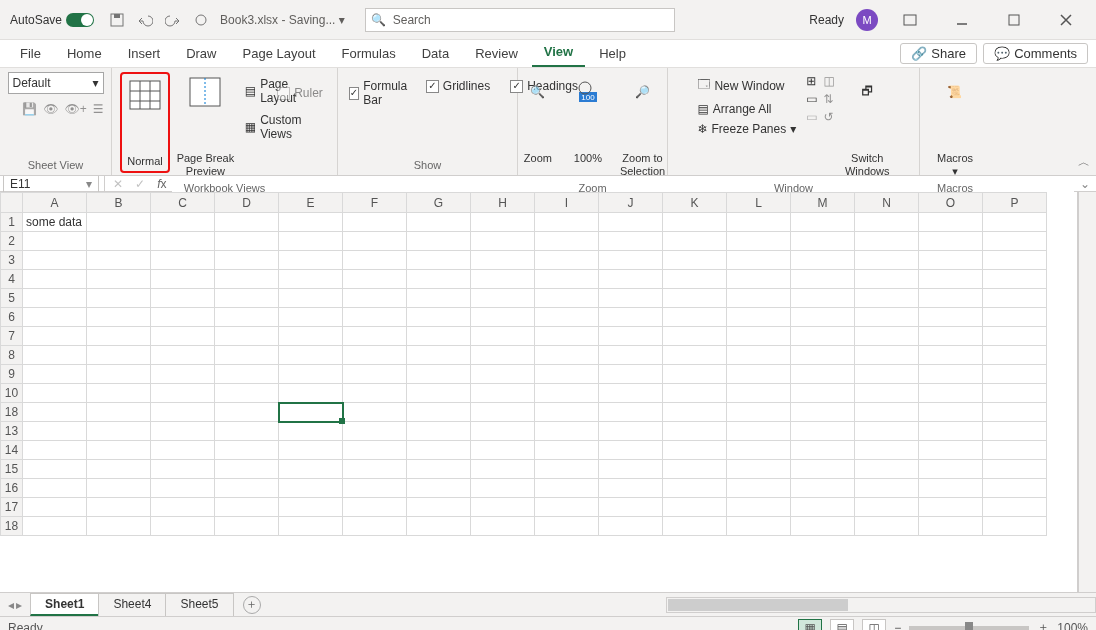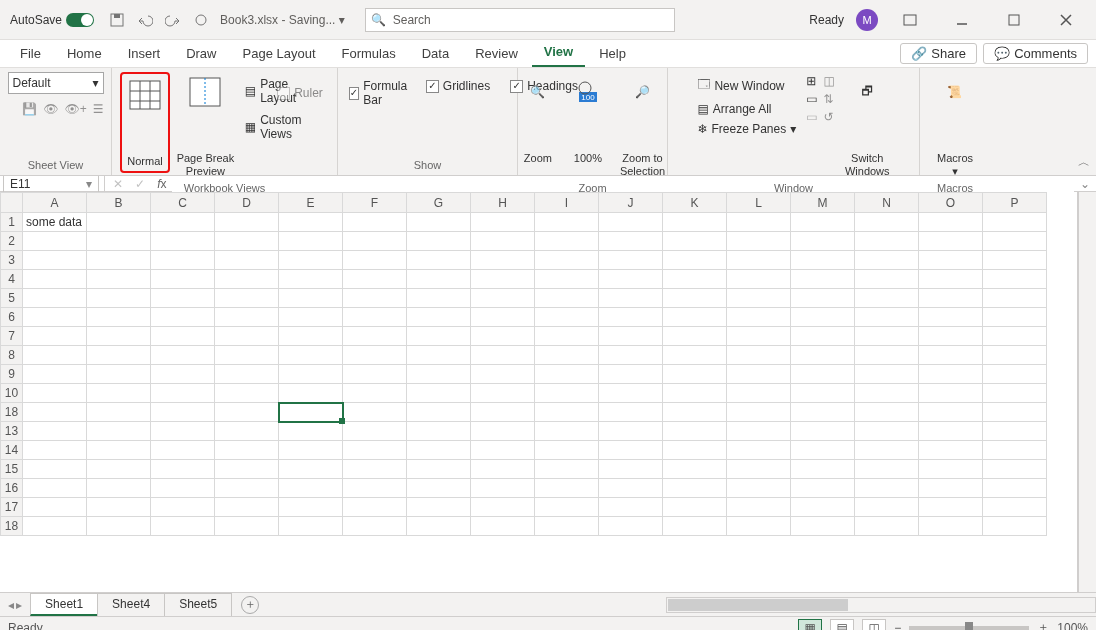--- a/index.html
+++ b/index.html
@@ -63,21 +63,21 @@
   .corner { width:22px; background:#f3f2f1;}
   .sel { outline:2px solid #217346; outline-offset:-1px; position:relative;}
   .sel::after{content:""; position:absolute; right:-3px; bottom:-3px; width:6px; height:6px; background:#217346;}
   .pagebreak-col { border-right:1px dashed #888 !important; }
   .vscroll { width:18px; background:#f3f2f1; border-left:1px solid #d0cecd;}
 
   
   .sheetbar { height:24px; background:#f3f2f1; display:flex; align-items:center; border-top:1px solid #d0cecd;}
   .navs { display:flex; gap:2px; padding:0 8px; color:#888;}
   .sheet-tab { padding:3px 14px; background:#f3f2f1; border:1px solid #c8c6c4; border-bottom:none; font-size:12px; margin-right:-1px;}
-  .sheet-tab.active{ background:#fff; border-bottom:2px solid #217346; font-weight:400;}
+  .sheet-tab.active{ background:#fff; border-bottom:2px solid #217346; font-weight:700;}
   .addsheet{ margin-left:10px; width:18px; height:18px; border:1px solid #aaa; border-radius:50%; display:flex; align-items:center; justify-content:center; color:#666;}
   .hscroll{ margin-left:auto; width:430px; height:16px; background:#f3f2f1; border:1px solid #d0cecd; position:relative;}
   .hscroll .thumb{position:absolute; left:1px; top:1px; height:12px; width:180px; background:#cdcdcd;}
 
   
   .status { height:22px; background:#f3f2f1; border-top:1px solid #d0cecd; display:flex; align-items:center; padding:0 8px; font-size:12px; color:#555;}
   .status .right{ margin-left:auto; display:flex; align-items:center; gap:8px;}
   .viewbtn{ width:24px; height:18px; border:1px solid #c8c6c4; background:#fff; display:flex; align-items:center; justify-content:center;}
   .viewbtn.active{ background:#d0e7db; border-color:#217346;}
   .zoomslider{ width:120px; height:4px; background:#c8c6c4; position:relative;}

